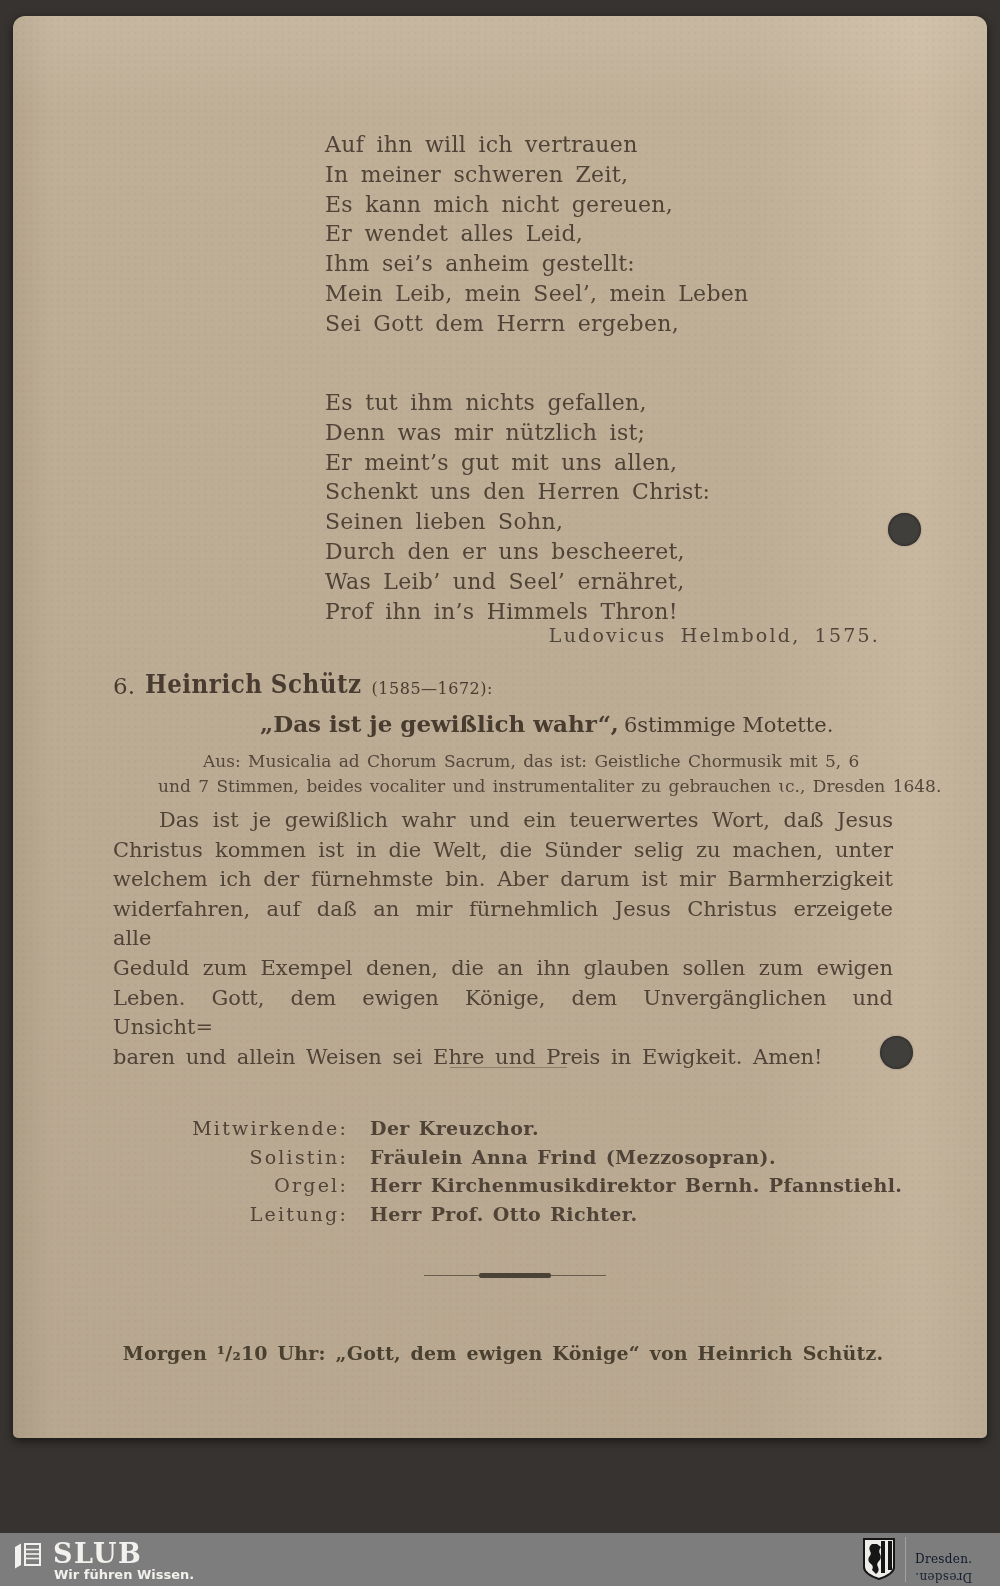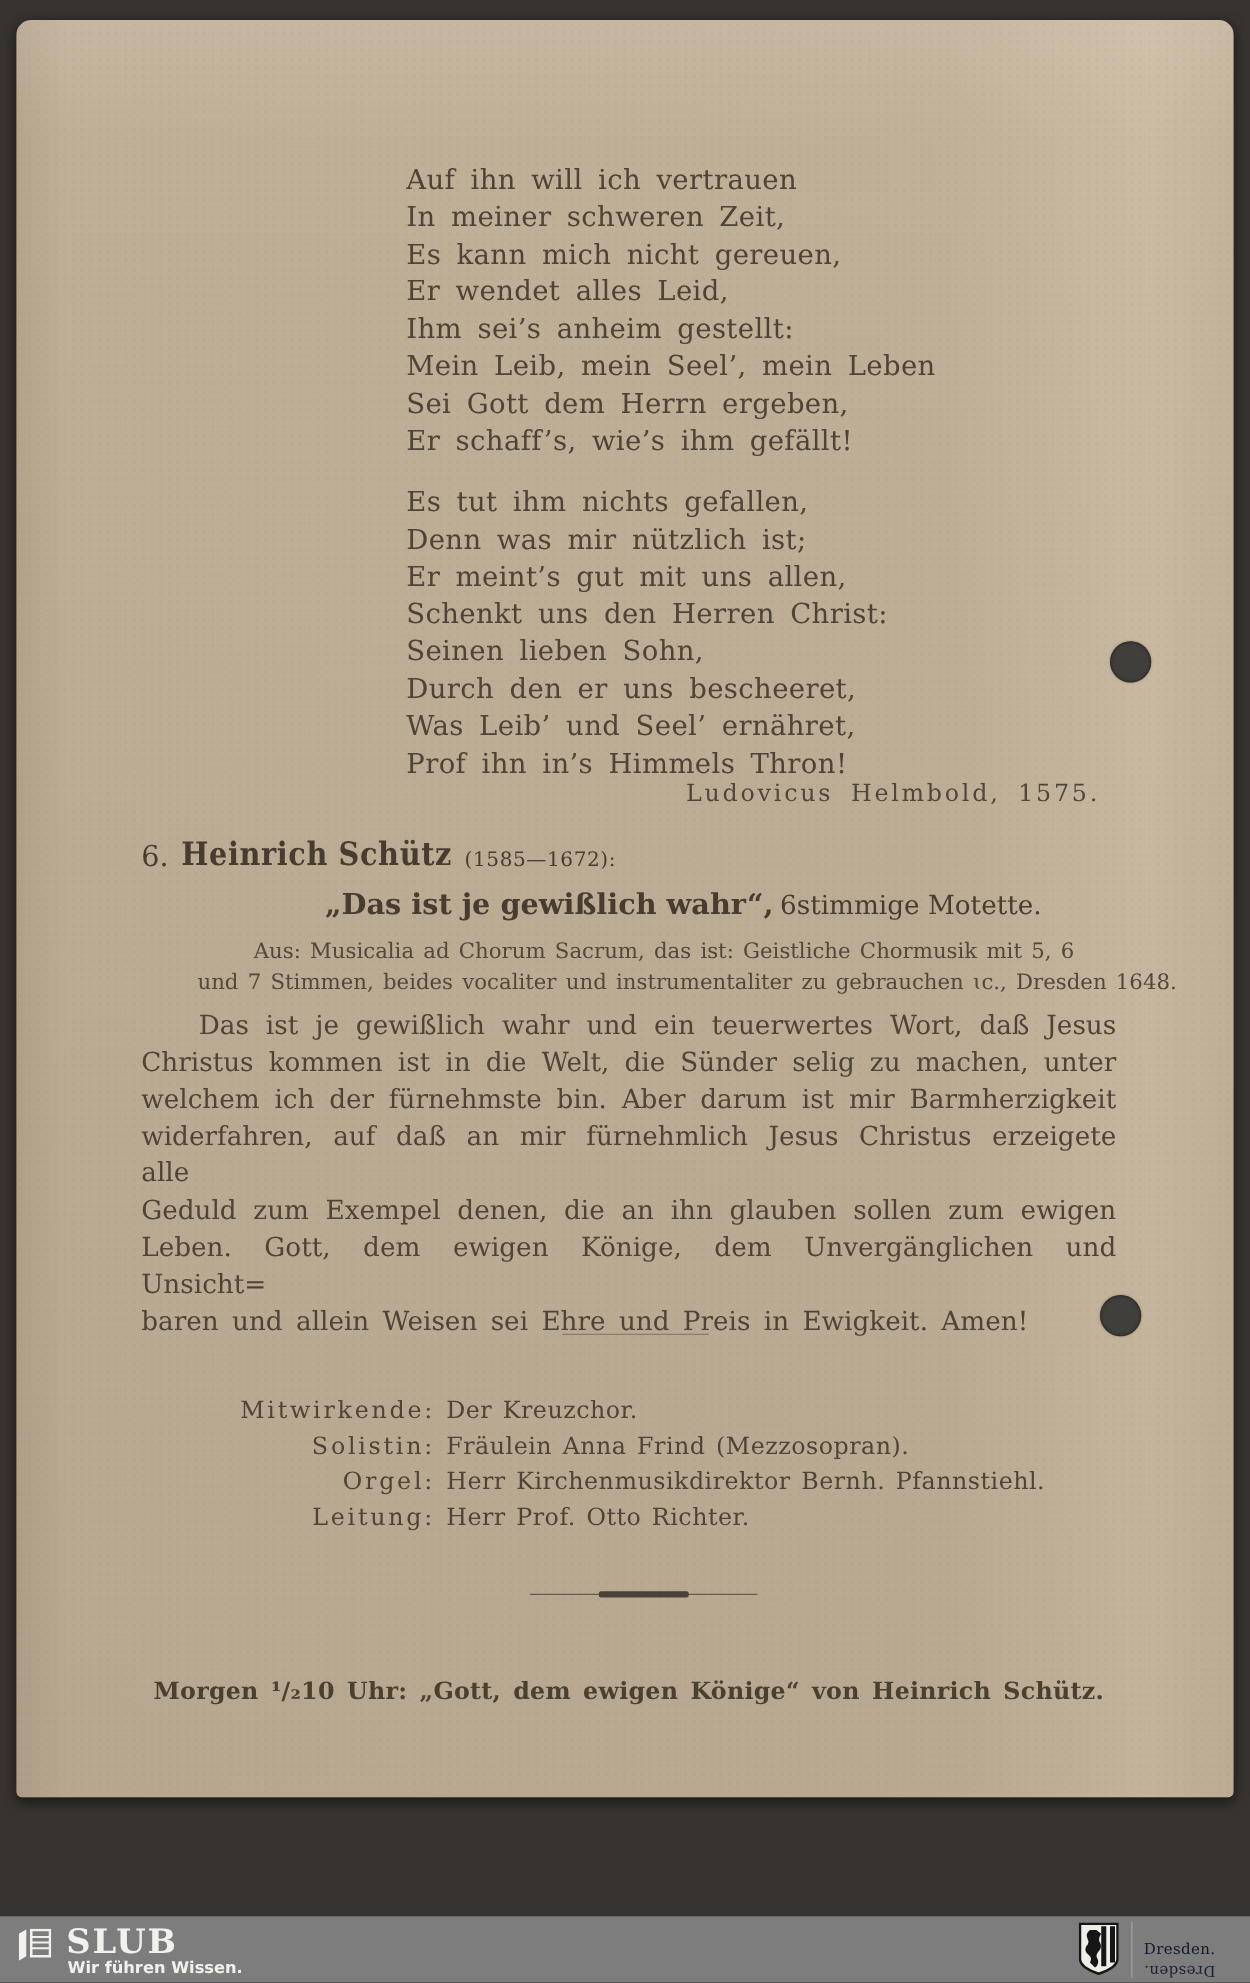--- a/index.html
+++ b/index.html
@@ -52,21 +52,21 @@
   .p-line{text-align:justify;text-align-last:justify;}
   .p-line.first{text-indent:46px;}
   .p-line.last{text-align-last:left;}
 
   .thin-rule{position:absolute;left:437px;top:1051px;width:117px;height:1px;
     background:rgba(100,88,70,.55);}
 
   
   .credits{position:absolute;left:97px;top:1098px;font-size:19px;line-height:28.6px;color:#4e4336;}
   .credit-label{display:inline-block;width:238px;text-align:right;letter-spacing:2.2px;}
-  .credit-value{margin-left:9px;letter-spacing:.4px;word-spacing:2px;}
+  .credit-value{margin-left:22px;letter-spacing:.4px;word-spacing:2px;font-weight:bold;}
 
   .swell-rule{position:absolute;left:411px;top:1256px;width:182px;height:7px;}
   .swell-rule::before{content:"";position:absolute;left:0;right:0;top:3px;height:1px;background:rgba(70,60,48,.7);}
   .swell-center{position:absolute;left:55px;top:1px;width:72px;height:5px;background:#4a4236;border-radius:2px;}
 
   .announcement{position:absolute;left:100px;top:1326px;width:780px;text-align:center;
     font-size:19px;font-weight:700;word-spacing:3px;letter-spacing:.2px;color:#49402f;}
 
   
   .footer{position:absolute;left:0;top:1533px;width:1000px;height:69px;background:#7d7d7d;}
@@ -90,21 +90,20 @@
   <div class="punch-hole hole-bottom"></div>
 
   <div class="stanza stanza-1">
     <div>Auf ihn will ich vertrauen</div>
     <div>In meiner schweren Zeit,</div>
     <div>Es kann mich nicht gereuen,</div>
     <div>Er wendet alles Leid,</div>
     <div>Ihm sei’s anheim gestellt:</div>
     <div>Mein Leib, mein Seel’, mein Leben</div>
     <div>Sei Gott dem Herrn ergeben,</div>
-    <div>Er schaff’s, wie’s ihm gefällt!</div>
   </div>
 
   <div class="stanza stanza-2">
     <div>Es tut ihm nichts gefallen,</div>
     <div>Denn was mir nützlich ist;</div>
     <div>Er meint’s gut mit uns allen,</div>
     <div>Schenkt uns den Herren Christ:</div>
     <div>Seinen lieben Sohn,</div>
     <div>Durch den er uns bescheeret,</div>
     <div>Was Leib’ und Seel’ ernähret,</div>

